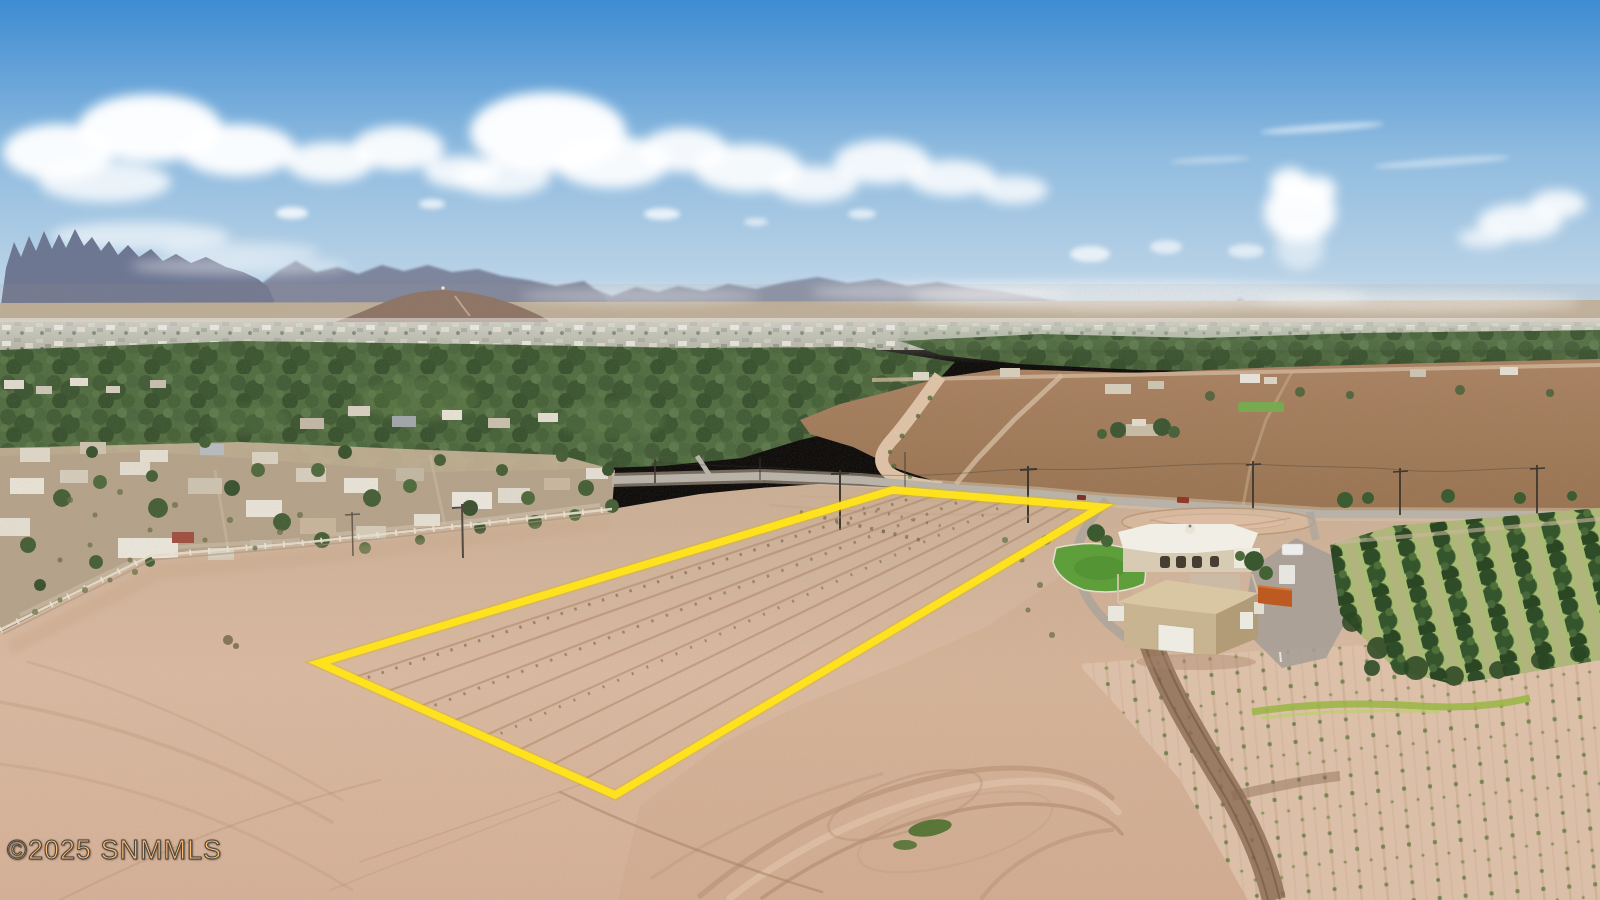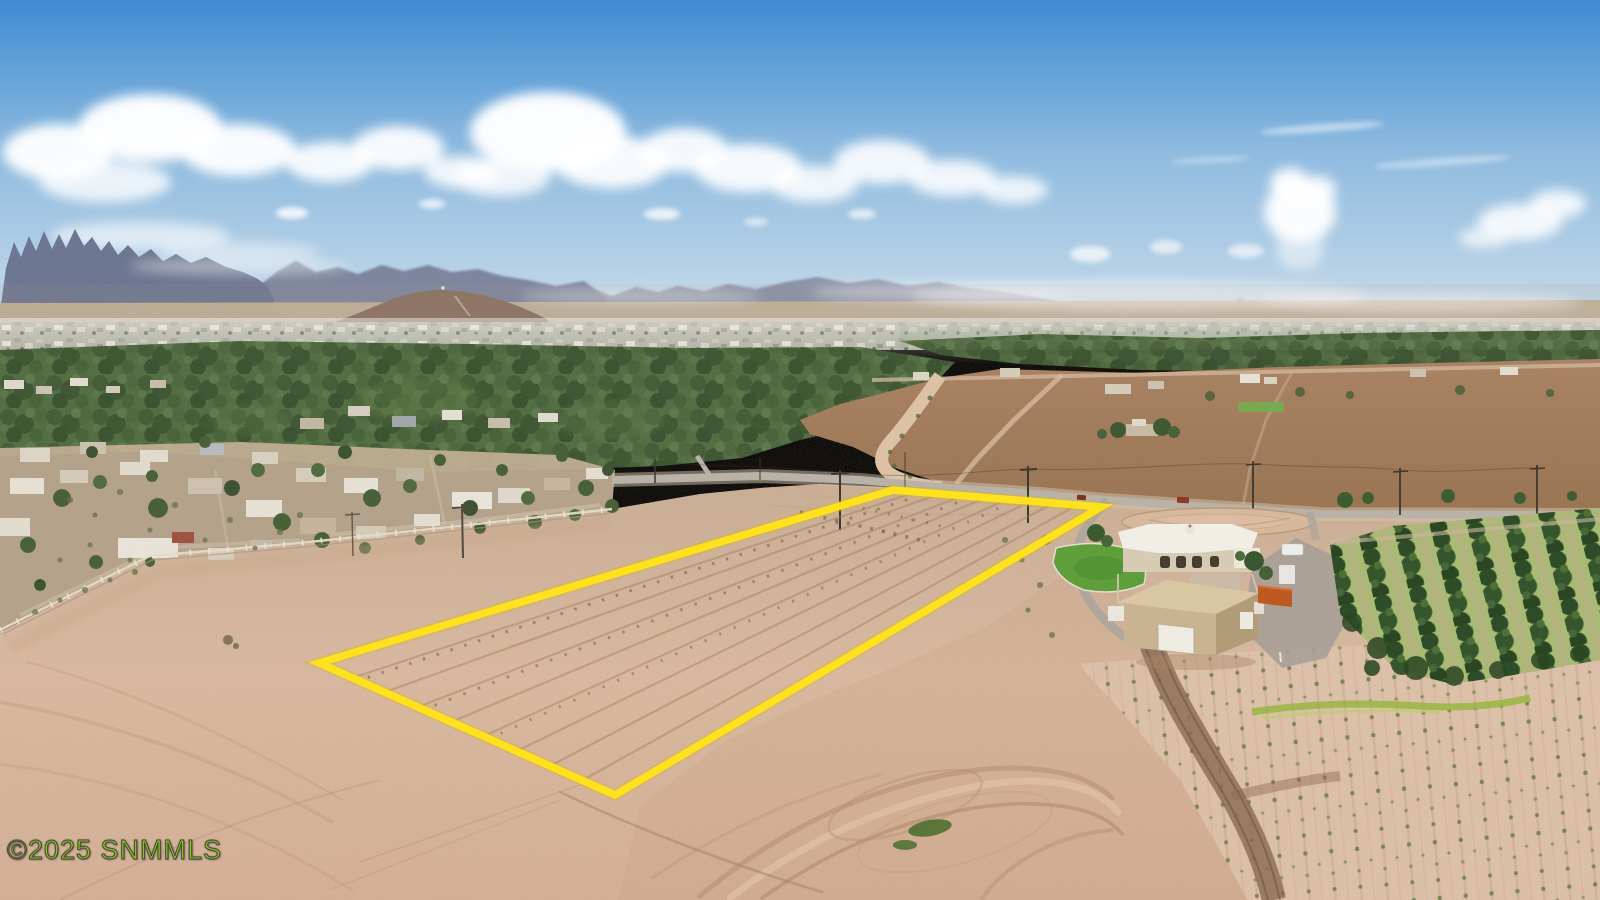--- a/index.html
+++ b/index.html
@@ -1,20 +1,20 @@
 <!DOCTYPE html>
 <html><head>
 <meta charset="utf-8">
 <style>
   html,body{margin:0;padding:0;background:#000;}
   #stage{position:relative;width:1600px;height:900px;overflow:hidden;
          font-family:"Liberation Sans", sans-serif;}
   #scene{position:absolute;left:0;top:0;}
   #watermark{position:absolute;left:7px;top:835px;font-size:27px;letter-spacing:1px;
-             color:#84cc16;-webkit-text-stroke:1px #4a473f;
+             color:#fdba74;-webkit-text-stroke:1px #4a473f;
              text-shadow:0 0 2px rgba(60,58,50,.85),1px 1px 2px rgba(60,58,50,.6);
              user-select:none;}
 </style>
 </head>
 <body>
 
 <div id="stage">
 <svg id="scene" width="1600" height="900" viewBox="0 0 1600 900">
   <defs>
     <linearGradient id="skyGrad" x1="0" y1="0" x2="0" y2="1">

